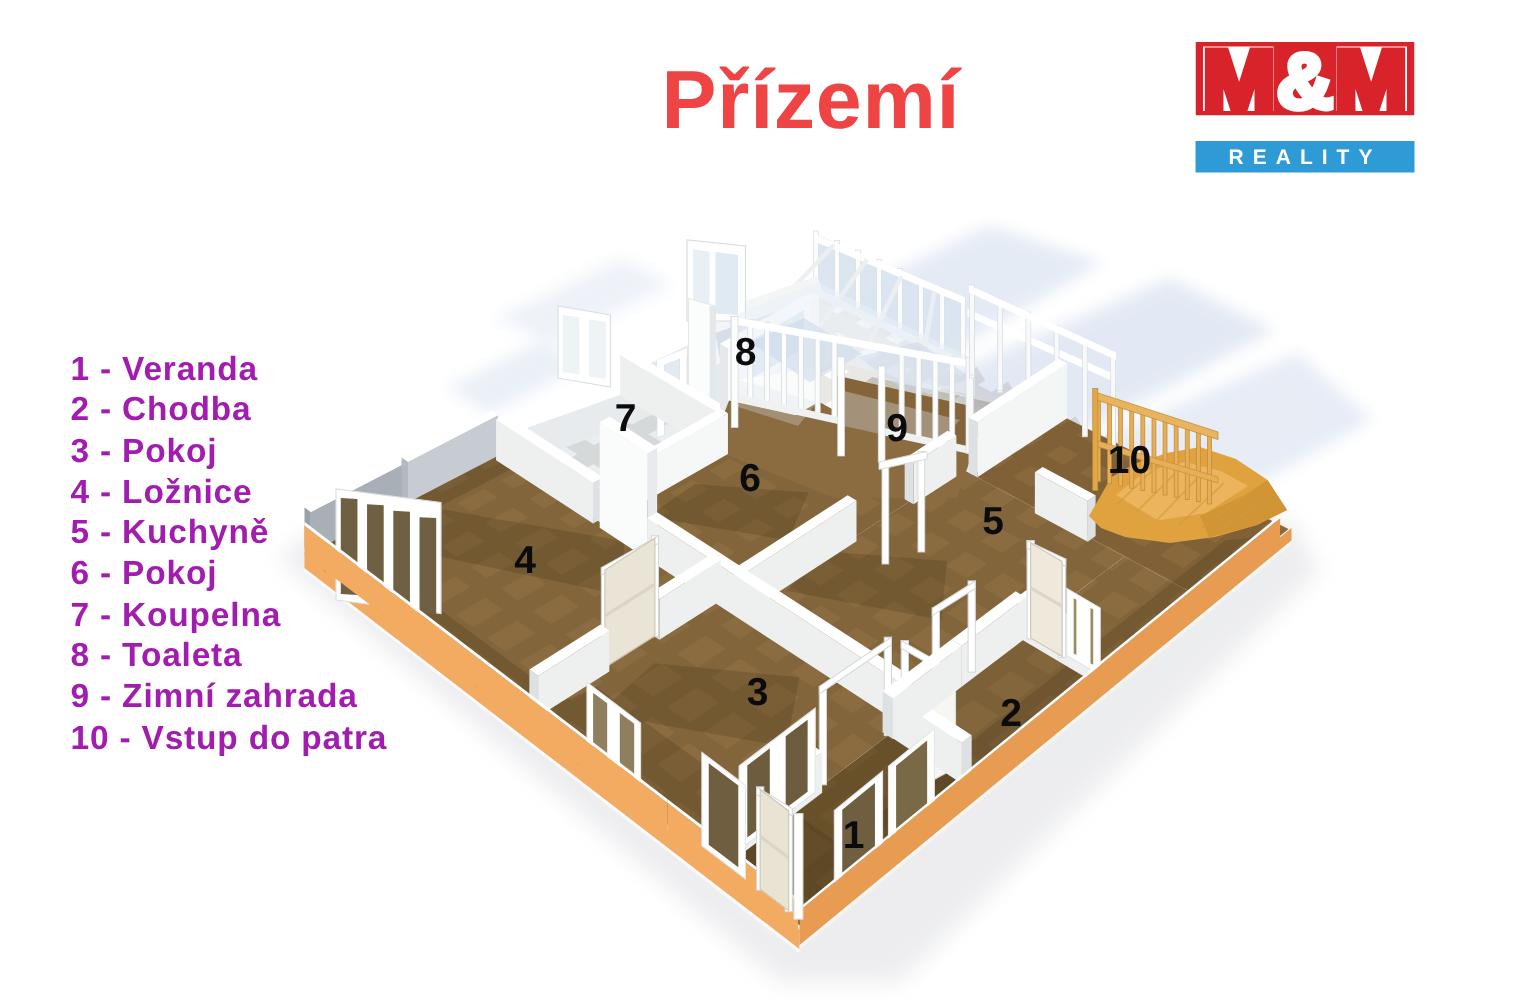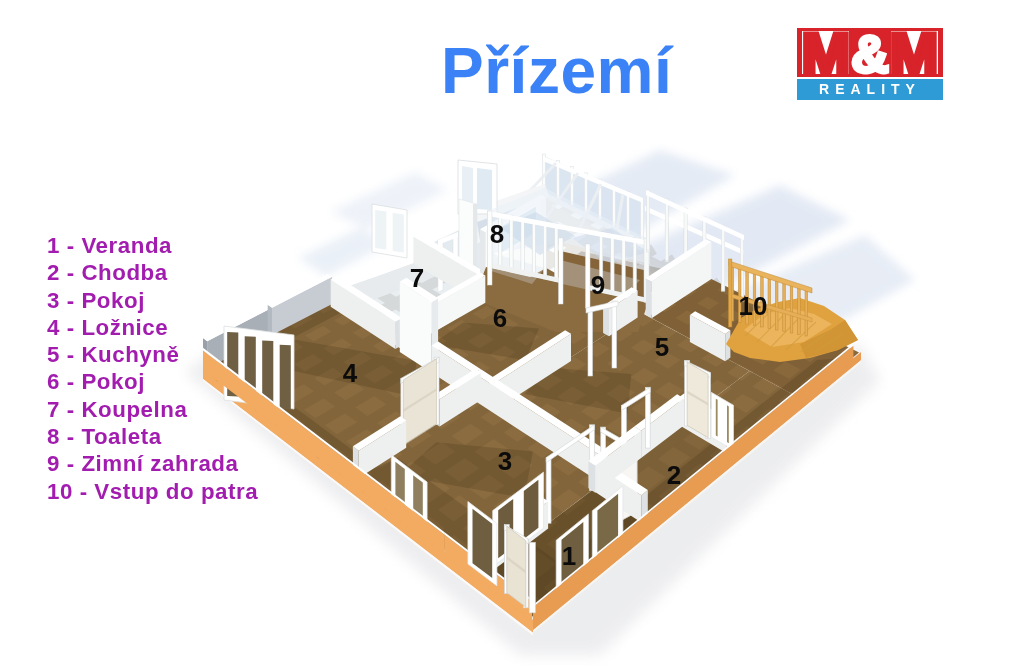--- a/index.html
+++ b/index.html
@@ -1,19 +1,19 @@
 <!DOCTYPE html>
 <html><head><meta charset="utf-8">
 <style>
 html,body{margin:0;padding:0;background:#ffffff;width:1024px;height:671px;overflow:hidden}
 *{font-family:"Liberation Sans", sans-serif;}
-.title{position:absolute;left:441px;top:34px;font-size:64px;font-weight:bold;color:#3b82f6;letter-spacing:0.5px}
+.title{position:absolute;left:441px;top:34px;font-size:55px;font-weight:bold;color:#ef4444;letter-spacing:0.5px}
 .legend{position:absolute;left:47px;top:232px;font-size:22.3px;font-weight:bold;color:#a21caf;line-height:27.3px;white-space:pre;letter-spacing:0.55px}
 .logo{position:absolute;left:797px;top:28px;width:146px;height:72px}
-.logo .rb{position:absolute;left:0;top:51px;width:146px;height:21px;background:#2e9bd6;color:#fff;font-weight:bold;font-size:14px;text-align:center;line-height:21px;letter-spacing:6px}
+.logo .rb{position:absolute;left:0;top:66px;width:146px;height:21px;background:#2e9bd6;color:#fff;font-weight:bold;font-size:14px;text-align:center;line-height:21px;letter-spacing:6px}
 </style></head>
 <body>
 <svg width="1024" height="671" viewBox="0 0 1024 671">
 <defs>
 <filter id="blur7" x="-20%" y="-20%" width="140%" height="140%">
         <feGaussianBlur stdDeviation="7"></feGaussianBlur>
       </filter>
 <filter id="blur5" x="-30%" y="-30%" width="160%" height="160%">
         <feGaussianBlur stdDeviation="5"></feGaussianBlur>
       </filter>

